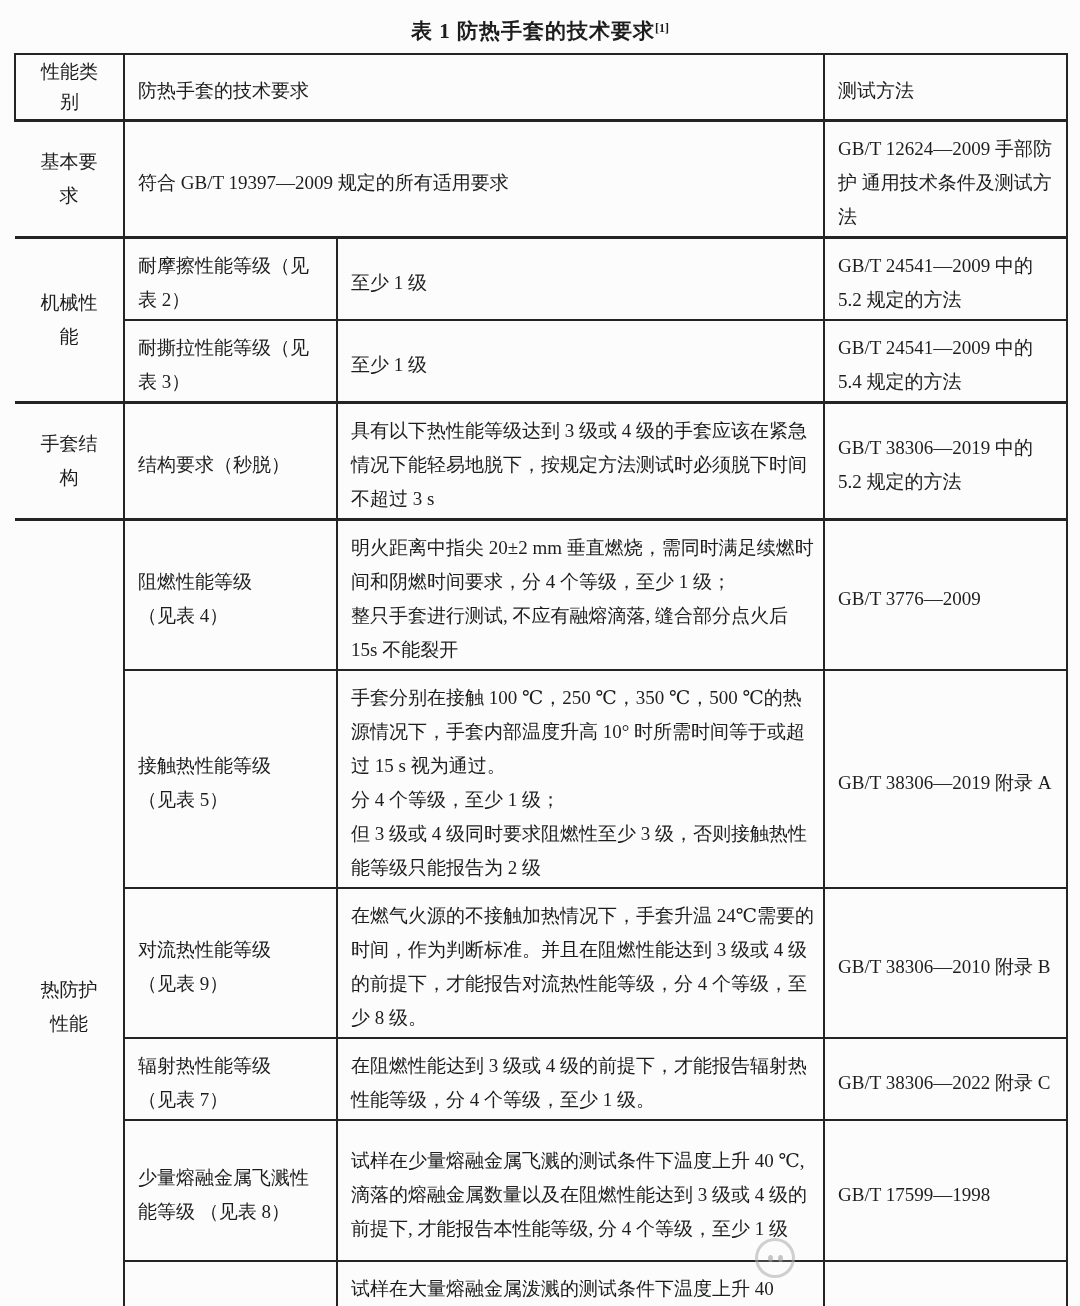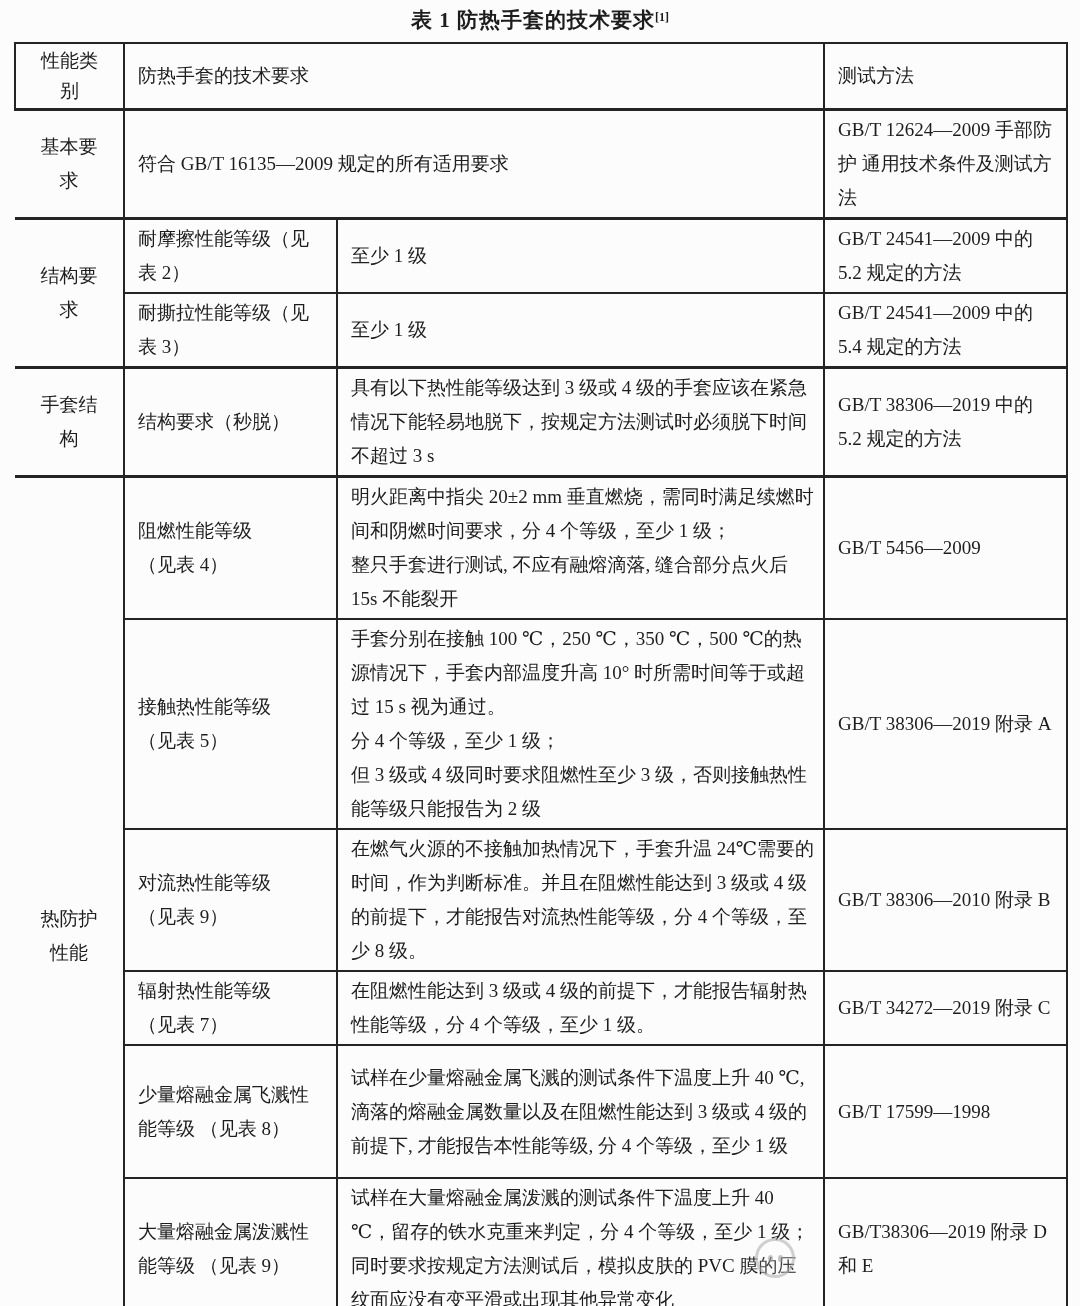--- a/index.html
+++ b/index.html
@@ -1,36 +1,36 @@
 <!DOCTYPE html>
 <html><head>
 <meta charset="utf-8">
 <style>
   html,body{margin:0;padding:0;}
   body{
     width:1080px;height:1306px;position:relative;overflow:hidden;
     background:#fcfcfc;color:#1d1d1d;
     font-family:"Liberation Serif","DejaVu Serif",serif;
   }
-  .title-wrap{height:36px;padding-top:6px;text-align:center;}
+  .title-wrap{height:36px;padding-top:17px;text-align:center;}
   .doc-title{font-size:21px;font-weight:bold;letter-spacing:1px;}
   .doc-title-sup{font-size:12px;vertical-align:super;font-weight:bold;}
   table.spec{
     border-collapse:collapse;table-layout:fixed;
     margin-left:14px;width:1052px;
     border-top:2px solid #242424;
     border-right:2px solid #242424;
     border-bottom:3px solid #242424;
   }
   td{
     border:2px solid #242424;
     vertical-align:middle;
     font-size:19px;line-height:34px;
     white-space:pre-line;
-    padding:2px 8px 2px 13px;
+    padding:10px 8px 2px 13px;
     overflow:hidden;
   }
   td.cat{
     border-left:none;text-align:center;padding:2px 20px;
   }
   tr.hdr td{height:30px;line-height:30px;border-bottom-width:3px;}
   tr.hdr td.cat{border-left:2px solid #242424;}
   tr.sect td{border-top-width:3px;}
   td.note-cell{padding-left:14px;}
   
@@ -82,26 +82,26 @@
   </colgroup>
   <tbody>
     <tr class="hdr">
       <td class="cat">性能类别</td>
       <td colspan="2">防热手套的技术要求</td>
       <td>测试方法</td>
     </tr>
 
     <tr class="sect h-basic">
       <td class="cat">基本要求</td>
-      <td colspan="2" class="req">符合 GB/T  16135—2009 规定的所有适用要求</td>
+      <td colspan="2" class="req">符合 GB/T  19397—2009 规定的所有适用要求</td>
       <td class="mth">GB/T 12624—2009 手部防护 通用技术条件及测试方法</td>
     </tr>
 
     <tr class="sect h-abr">
-      <td class="cat" rowspan="2">结构要求</td>
+      <td class="cat" rowspan="2">机械性能</td>
       <td class="item">耐摩擦性能等级（见
 表 2）</td>
       <td class="req">至少 1 级</td>
       <td class="mth">GB/T 24541—2009 中的
 5.2 规定的方法</td>
     </tr>
     <tr class="h-tear">
       <td class="item">耐撕拉性能等级（见
 表 3）</td>
       <td class="req">至少 1 级</td>
@@ -117,41 +117,41 @@
 5.2 规定的方法</td>
     </tr>
 
     <tr class="sect h-flame">
       <td class="cat" rowspan="7">热防护
 性能</td>
       <td class="item">阻燃性能等级
 （见表 4）</td>
       <td class="req">明火距离中指尖 20±2 mm 垂直燃烧，需同时满足续燃时间和阴燃时间要求，分 4 个等级，至少 1 级；
 整只手套进行测试, 不应有融熔滴落, 缝合部分点火后 15s 不能裂开</td>
-      <td class="mth">GB/T  5456—2009</td>
+      <td class="mth">GB/T  3776—2009</td>
     </tr>
     <tr class="h-contact">
       <td class="item">接触热性能等级
 （见表 5）</td>
       <td class="req">手套分别在接触 100 ℃，250 ℃，350 ℃，500 ℃的热源情况下，手套内部温度升高 10° 时所需时间等于或超过 15 s 视为通过。
 分 4 个等级，至少 1 级；
 但 3 级或 4 级同时要求阻燃性至少 3 级，否则接触热性能等级只能报告为 2 级</td>
       <td class="mth">GB/T 38306—2019 附录 A</td>
     </tr>
     <tr class="h-conv">
       <td class="item">对流热性能等级
 （见表 9）</td>
       <td class="req">在燃气火源的不接触加热情况下，手套升温 24℃需要的时间，作为判断标准。并且在阻燃性能达到 3 级或 4 级的前提下，才能报告对流热性能等级，分 4 个等级，至少 8 级。</td>
       <td class="mth">GB/T 38306—2010 附录 B</td>
     </tr>
     <tr class="h-rad">
       <td class="item">辐射热性能等级
 （见表 7）</td>
       <td class="req">在阻燃性能达到 3 级或 4 级的前提下，才能报告辐射热性能等级，分 4 个等级，至少 1 级。</td>
-      <td class="mth">GB/T 34272—2019 附录 C</td>
+      <td class="mth">GB/T 38306—2022 附录 C</td>
     </tr>
     <tr class="h-small">
       <td class="item">少量熔融金属飞溅性
 能等级 （见表 8）</td>
       <td class="req">试样在少量熔融金属飞溅的测试条件下温度上升 40 ℃, 滴落的熔融金属数量以及在阻燃性能达到 3 级或 4 级的前提下, 才能报告本性能等级, 分 4 个等级，至少 1 级</td>
       <td class="mth">GB/T 17599—1998</td>
     </tr>
     <tr class="h-large">
       <td class="item">大量熔融金属泼溅性
 能等级 （见表 9）</td>

